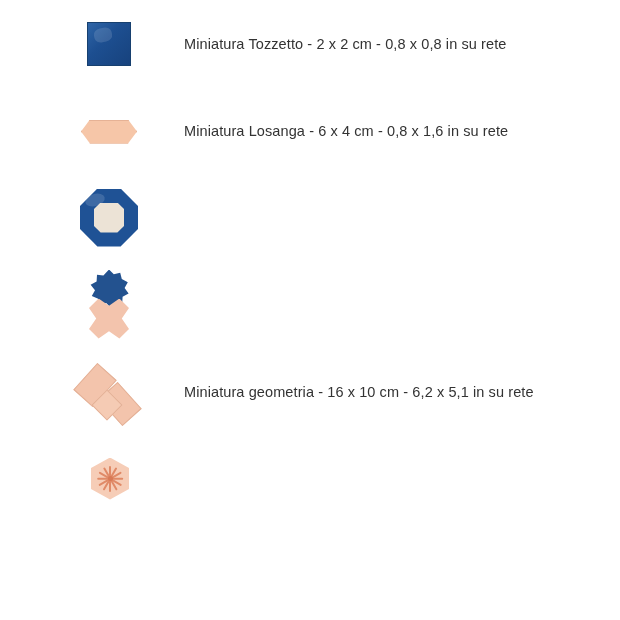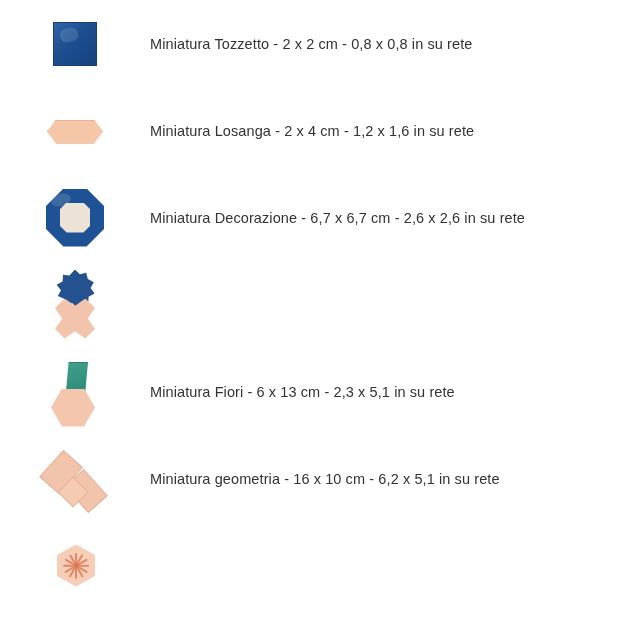--- a/index.html
+++ b/index.html
@@ -13,20 +13,21 @@
     font-family: "Liberation Sans", sans-serif;
     color: #2b2b2b;
     overflow: hidden;
   }
   .list {
     width: 620px;
     height: 620px;
     display: flex;
     flex-direction: column;
     box-sizing: border-box;
+    padding-left: 34px;
   }
   .row {
     display: flex;
     align-items: center;
     height: 87px;
     flex: 0 0 87px;
     position: relative;
   }
   .thumb-cell {
     width: 150px;
@@ -246,54 +247,43 @@
     <div class="label">Miniatura Tozzetto - 2 x 2 cm - 0,8 x 0,8 in su rete</div>
     <div class="divider"></div>
   </div>
 
   <div class="row">
     <div class="thumb-cell">
       <div class="thumb">
         <div class="losanga"></div>
       </div>
     </div>
-    <div class="label">Miniatura Losanga - 2 x 4 cm - 1,2 x 1,6 in su rete</div>
+    <div class="label">Miniatura Losanga - 6 x 4 cm - 0,8 x 1,6 in su rete</div>
     <div class="divider"></div>
   </div>
 
   <div class="row">
     <div class="thumb-cell">
       <div class="thumb">
         <div class="octagon-deco"></div>
       </div>
     </div>
-    <div class="label">Miniatura Decorazione - 6,7 x 6,7 cm - 2,6 x 2,6 in su rete</div>
     <div class="divider"></div>
   </div>
 
   <div class="row">
     <div class="thumb-cell">
       <div class="thumb">
         <div class="star-blue"></div>
         <div class="cross-pink"></div>
       </div>
     </div>
     <div class="divider"></div>
   </div>
 
-  <div class="row">
-    <div class="thumb-cell">
-      <div class="thumb">
-        <div class="fiori-green"></div>
-        <div class="fiori-hex"></div>
-      </div>
-    </div>
-    <div class="label">Miniatura Fiori - 6 x 13 cm - 2,3 x 5,1 in su rete</div>
-    <div class="divider"></div>
-  </div>
 
   <div class="row">
     <div class="thumb-cell">
       <div class="thumb">
         <div class="geo-arm-a"></div>
         <div class="geo-arm-b"></div>
         <div class="geo-arm-c"></div>
       </div>
     </div>
     <div class="label">Miniatura geometria - 16 x 10 cm - 6,2 x 5,1 in su rete</div>

